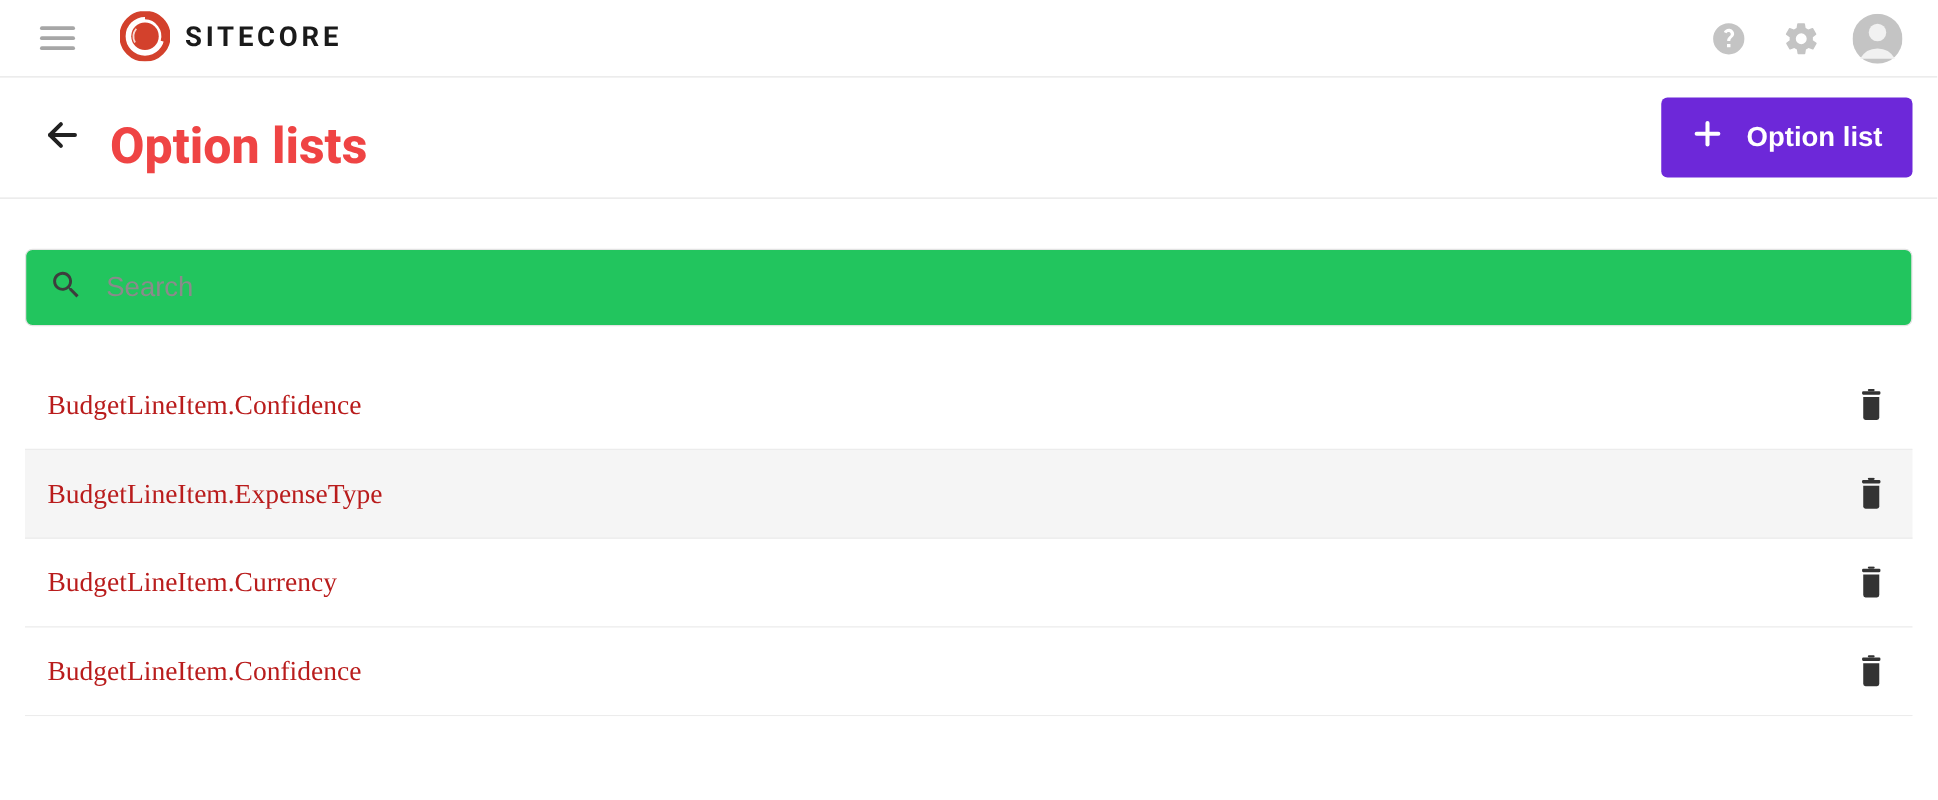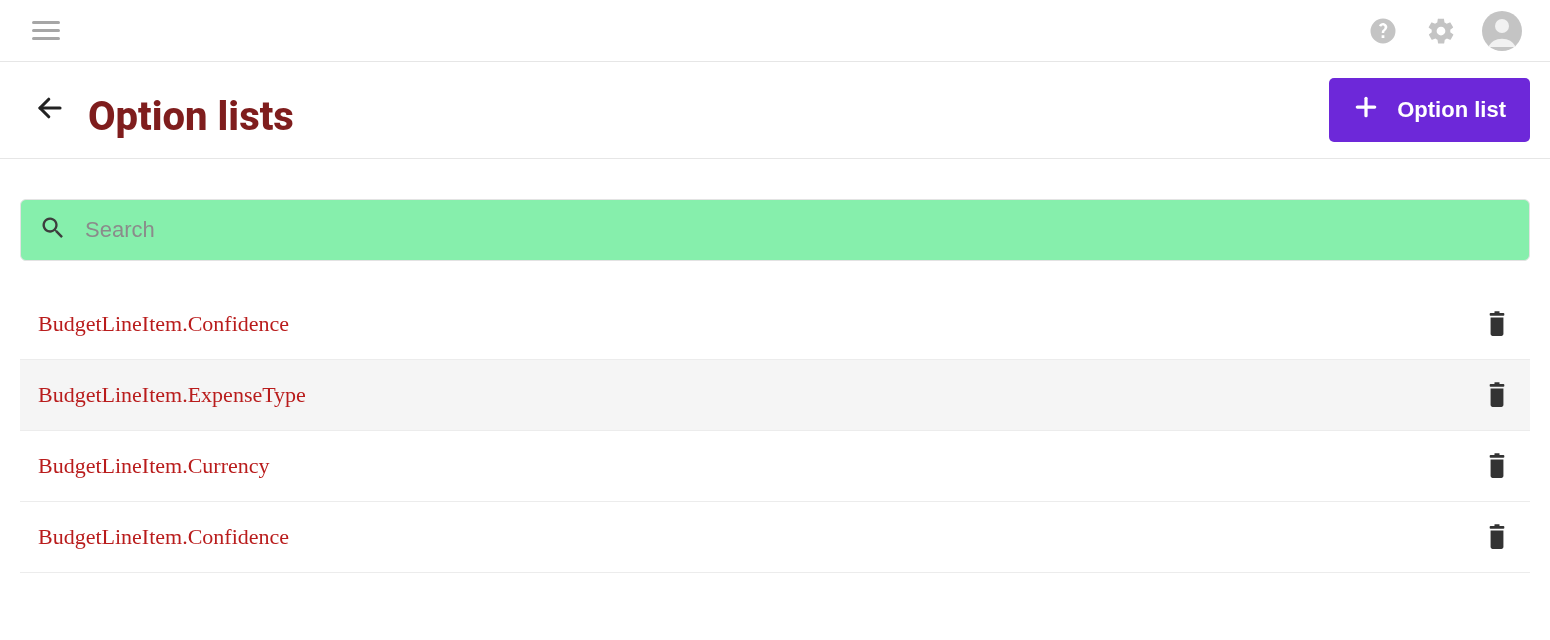--- a/index.html
+++ b/index.html
@@ -101,21 +101,21 @@
     }
     .back-arrow svg {
       width: 30px;
       height: 30px;
       stroke: #222;
       fill: none;
     }
     .page-title {
       font-size: 40px;
       font-weight: 800;
-      color: #7f1d1d;
+      color: #ef4444;
       margin-top: 12px;
     }
     .page-title-spacer {
       flex: 1;
     }
     .primary-btn {
       background: #6d28d9;
       color: #fff;
       border: none;
       border-radius: 5px;
@@ -138,21 +138,21 @@
       padding: 40px 20px 0 20px;
     }
     .search-box {
       display: flex;
       align-items: center;
       border: 1px solid #e3e3e3;
       border-radius: 6px;
       padding: 14px 18px;
       gap: 18px;
       margin-bottom: 28px;
-      background: #86efac;
+      background: #22c55e;
     }
     .search-box svg {
       width: 28px;
       height: 28px;
       fill: #3d3d3d;
     }
     .search-input {
       border: none;
       outline: none;
       font-size: 22px;
@@ -202,20 +202,32 @@
     }
   </style>
 </head>
 <body>
 
 <header class="top-header">
   <div class="hamburger">
     <div class="hamburger-line"></div>
     <div class="hamburger-line"></div>
     <div class="hamburger-line"></div>
+  </div>
+  <div class="logo-wrap">
+    <span>
+      <svg class="logo-circle" viewBox="0 0 40 40">
+        <circle cx="20" cy="20" r="18" fill="none" stroke="#d3412c" stroke-width="5"></circle>
+        <path d="M 20 5 A 15 15 0 0 1 34 24" fill="none" stroke="#d3412c" stroke-width="3"></path>
+        <path d="M 11 10 A 14 14 0 0 0 9 26" fill="none" stroke="#ffffff" stroke-width="2" opacity="0.9"></path>
+        <circle cx="20" cy="20" r="11" fill="#d3412c"></circle>
+        <path d="M 13 14 A 10 10 0 0 0 12 25" fill="none" stroke="#ffffff" stroke-width="1.5" opacity="0.8"></path>
+      </svg>
+    </span>
+    <span class="brand-text">SITECORE</span>
   </div>
   <div class="top-header-spacer"></div>
   <div class="top-header-right">
     <div class="icon-btn">
       <svg viewBox="0 0 24 24">
           <path d="M12 2a10 10 0 1 0 0 20 10 10 0 0 0 0-20zm1.1 15.5h-2.2v-2.2h2.2v2.2zm1.6-6.8c-.4.5-1 .9-1.4 1.4-.3.4-.3.9-.3 1.4h-2c0-.9.1-1.6.6-2.2.4-.5 1-.9 1.4-1.4.5-.6.4-1.7-.4-2.1-.7-.4-1.7-.1-2 .7l-1.8-.8c.7-1.6 2.5-2.5 4.2-2 1.6.4 2.7 2 2.4 3.7-.1.5-.4.9-.7 1.3z"></path>
         </svg>
     </div>
     <div class="icon-btn">
       <svg viewBox="0 0 24 24">

